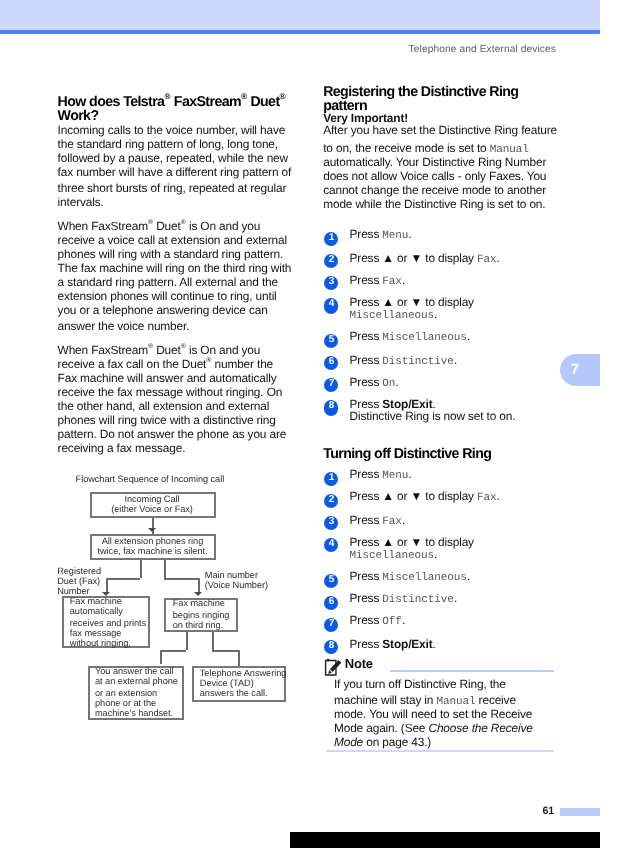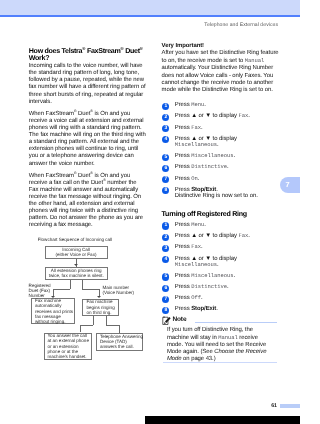--- a/index.html
+++ b/index.html
@@ -128,33 +128,34 @@
       <div class="arw" style="left: 73.2px; top: 59.7px;"></div>
       <div class="ln lnv" style="left: 68.8px; top: 80px; height: 8.8px;"></div>
       <div class="ln lnv" style="left: 81.8px; top: 80px; height: 8.6px;"></div>
       <div class="ln lnh" style="left: 55.6px; top: 88.8px; width: 13.9px;"></div>
       <div class="ln lnh" style="left: 81.8px; top: 88.6px; width: 13px;"></div>
       <div class="ln lnv" style="left: 55.6px; top: 88.8px; height: 7.7px;"></div>
       <div class="ln lnv" style="left: 94.8px; top: 88.6px; height: 8px;"></div>
     </div>
 
   <div class="colR">
+    <h2>Registering the Distinctive Ring pattern</h2>
     <p class="vi">Very Important!</p>
     <p class="vitxt">After you have set the Distinctive Ring feature to on, the receive mode is set to <code>Manual</code> automatically. Your Distinctive Ring Number does not allow Voice calls - only Faxes. You cannot change the receive mode to another mode while the Distinctive Ring is set to on.</p>
     <ol class="steps">
         <li><span class="num">1</span><span class="txt">Press <code>Menu</code>.</span></li>
         <li><span class="num">2</span><span class="txt">Press ▲ or ▼ to display <code>Fax</code>.</span></li>
         <li><span class="num">3</span><span class="txt">Press <code>Fax</code>.</span></li>
         <li><span class="num">4</span><span class="txt">Press ▲ or ▼ to display <code>Miscellaneous</code>.</span></li>
         <li><span class="num">5</span><span class="txt">Press <code>Miscellaneous</code>.</span></li>
         <li><span class="num">6</span><span class="txt">Press <code>Distinctive</code>.</span></li>
         <li><span class="num">7</span><span class="txt">Press <code>On</code>.</span></li>
         <li><span class="num">8</span><span class="txt">Press <b>Stop/Exit</b>.<br>Distinctive Ring is now set to on.</span></li>
       </ol>
-    <h3>Turning off Registered Ring</h3>
+    <h3>Turning off Distinctive Ring</h3>
     <ol class="steps">
         <li><span class="num">1</span><span class="txt">Press <code>Menu</code>.</span></li>
         <li><span class="num">2</span><span class="txt">Press ▲ or ▼ to display <code>Fax</code>.</span></li>
         <li><span class="num">3</span><span class="txt">Press <code>Fax</code>.</span></li>
         <li><span class="num">4</span><span class="txt">Press ▲ or ▼ to display <code>Miscellaneous</code>.</span></li>
         <li><span class="num">5</span><span class="txt">Press <code>Miscellaneous</code>.</span></li>
         <li><span class="num">6</span><span class="txt">Press <code>Distinctive</code>.</span></li>
         <li><span class="num">7</span><span class="txt">Press <code>Off</code>.</span></li>
         <li><span class="num">8</span><span class="txt">Press <b>Stop/Exit</b>.</span></li>
       </ol>

